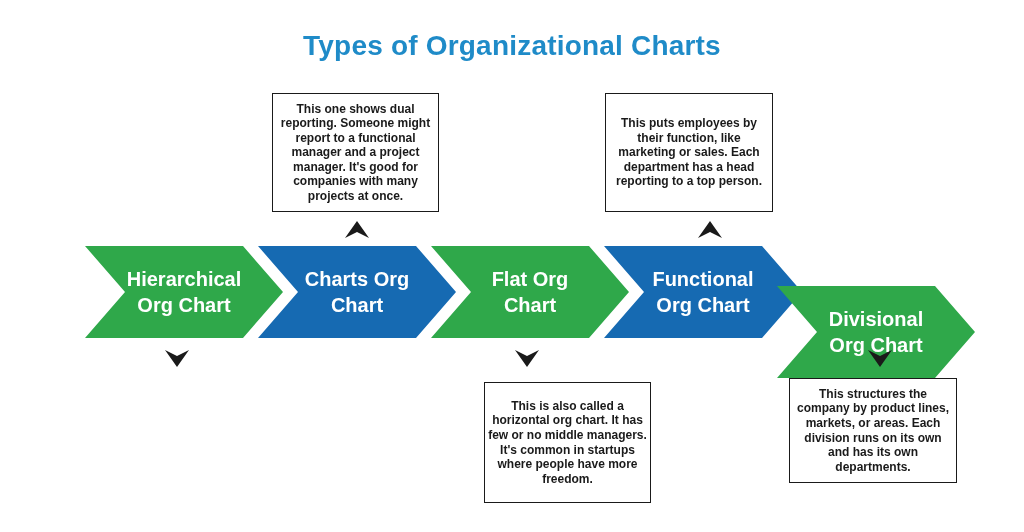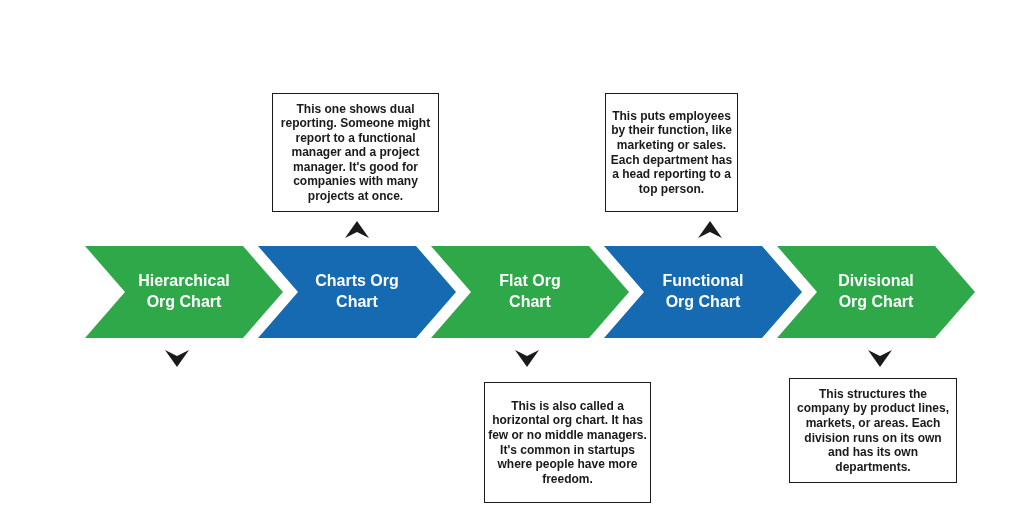--- a/index.html
+++ b/index.html
@@ -31,62 +31,63 @@
     font-size: 12px;
     font-weight: 700;
     line-height: 1.21;
     text-align: center;
     display: flex;
     align-items: center;
     justify-content: center;
     padding: 4px 3px;
   }
   .note-top-1 { left: 272px; top: 93px;  width: 167px; height: 119px; }
-  .note-top-2 { left: 605px; top: 93px;  width: 133px; height: 119px; justify-content: center; }
+  .note-top-2 { left: 605px; top: 93px;  width: 168px; height: 119px; justify-content: center; }
   .note-bot-1 { left: 88px;  top: 380px; width: 172px; height: 124px; }
   .note-bot-2 { left: 438px; top: 382px; width: 167px; height: 121px; margin-left: 46px; }
   .note-bot-3 { left: 789px; top: 378px; width: 168px; height: 105px; }
   .chevron {
     position: absolute;
     top: 246px;
     width: 198px;
     height: 92px;
   }
   .chevron svg { position: absolute; left: 0; top: 0; width: 100%; height: 100%; }
   .chevron .label {
     position: absolute;
     left: 0; top: 0;
     width: 100%; height: 100%;
     display: flex;
     flex-direction: column;
     align-items: center;
     justify-content: center;
     color: #ffffff;
-    font-size: 16px;
+    font-size: 20px;
     font-weight: 700;
     line-height: 1.3;
     text-align: center;
   }
   .chev-1 { left: 85px; }
   .chev-2 { left: 258px; }
   .chev-3 { left: 431px; text-decoration: underline; }
   .chev-4 { left: 604px; }
-  .chev-5 { left: 777px; }
+  .chev-5 { left: 777px; margin-top: 40px; }
   .conn-arrow { position: absolute; width: 24px; height: 17px; }
   .up-1   { left: 345px; top: 221px; }
   .up-2   { left: 698px; top: 221px; }
   .down-1 { left: 165px; top: 350px; }
   .down-2 { left: 515px; top: 350px; }
   .down-3 { left: 868px; top: 350px; }
 </style>
 </head>
 <body>
 
 <div id="canvas">
 
+  <div class="title">Types of Organizational Charts</div>
 
   <div class="note note-top-1">
     <span>This one shows dual reporting. Someone might report to a functional manager and a project manager. It's good for companies with many projects at once.</span>
   </div>
   <div class="note note-top-2">
     <span>This puts employees by their function, like marketing or sales. Each department has a head reporting to a top person.</span>
   </div>
 
   <svg class="conn-arrow up-1" viewBox="0 0 24 17">
     <polygon points="12,0 24,17 12,11 0,17" fill="#1A1A1A"></polygon>

